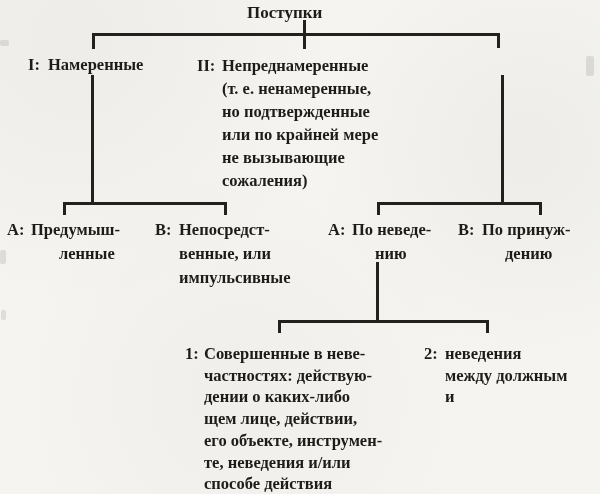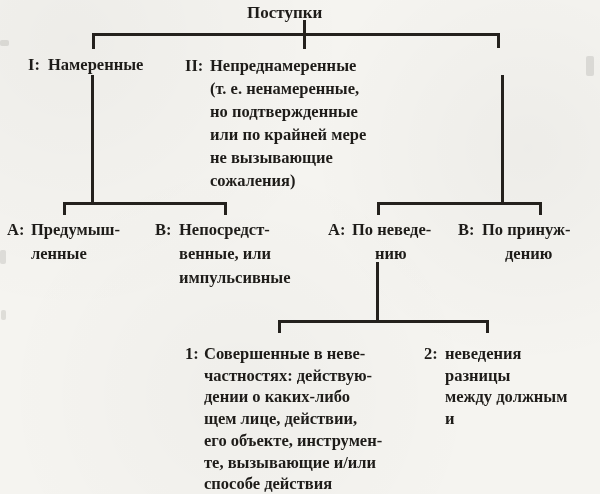--- a/index.html
+++ b/index.html
@@ -26,22 +26,22 @@
     display:flex;
     align-items:flex-start;
     font-size:16.5px;
     line-height:22px;
     white-space:nowrap;
   }
   .node .marker{display:inline-block;flex:0 0 auto;}
   .node .lines{display:flex;flex-direction:column;}
   .lv2{line-height:24px;}
   .lv3{line-height:21.7px;}
-  .blk2{line-height:23px;}
-  .ind28{}
+  .blk2{line-height:23px;margin-left:12px;}
+  .ind28{margin-left:28px;}
   .ind5{margin-left:23px;}
   .v{position:absolute;width:3px;background:#24211d;}
   .h{position:absolute;height:3px;background:#24211d;}
   .speck{position:absolute;background:rgba(60,55,50,0.12);border-radius:2px;}
 </style>
 </head>
 <body>
 
 <div class="page">
 
@@ -121,30 +121,29 @@
   </div>
 
   <div class="node lv3" style="left:185px;top:343px;">
     <span class="marker" style="width:19px;">1:</span>
     <div class="lines">
       <div>Совершенные в неве-</div>
       <div>частностях: действую-</div>
       <div>дении о каких-либо</div>
       <div>щем лице, действии,</div>
       <div>его объекте, инструмен-</div>
-      <div>те, вызывающие и/или</div>
+      <div>те, неведения и/или</div>
       <div>способе действия</div>
     </div>
   </div>
 
   <div class="node lv3" style="left:424px;top:343px;">
     <span class="marker" style="width:21px;">2:</span>
     <div class="lines">
       <div>неведения</div>
-      <div>разницы</div>
       <div>между должным</div>
       <div>и</div>
     </div>
   </div>
 
   <div class="speck" style="left:0px;top:40px;width:9px;height:6px;"></div>
   <div class="speck" style="left:0px;top:250px;width:6px;height:14px;"></div>
   <div class="speck" style="left:1px;top:310px;width:5px;height:10px;"></div>
   <div class="speck" style="left:586px;top:56px;width:8px;height:20px;"></div>
 

